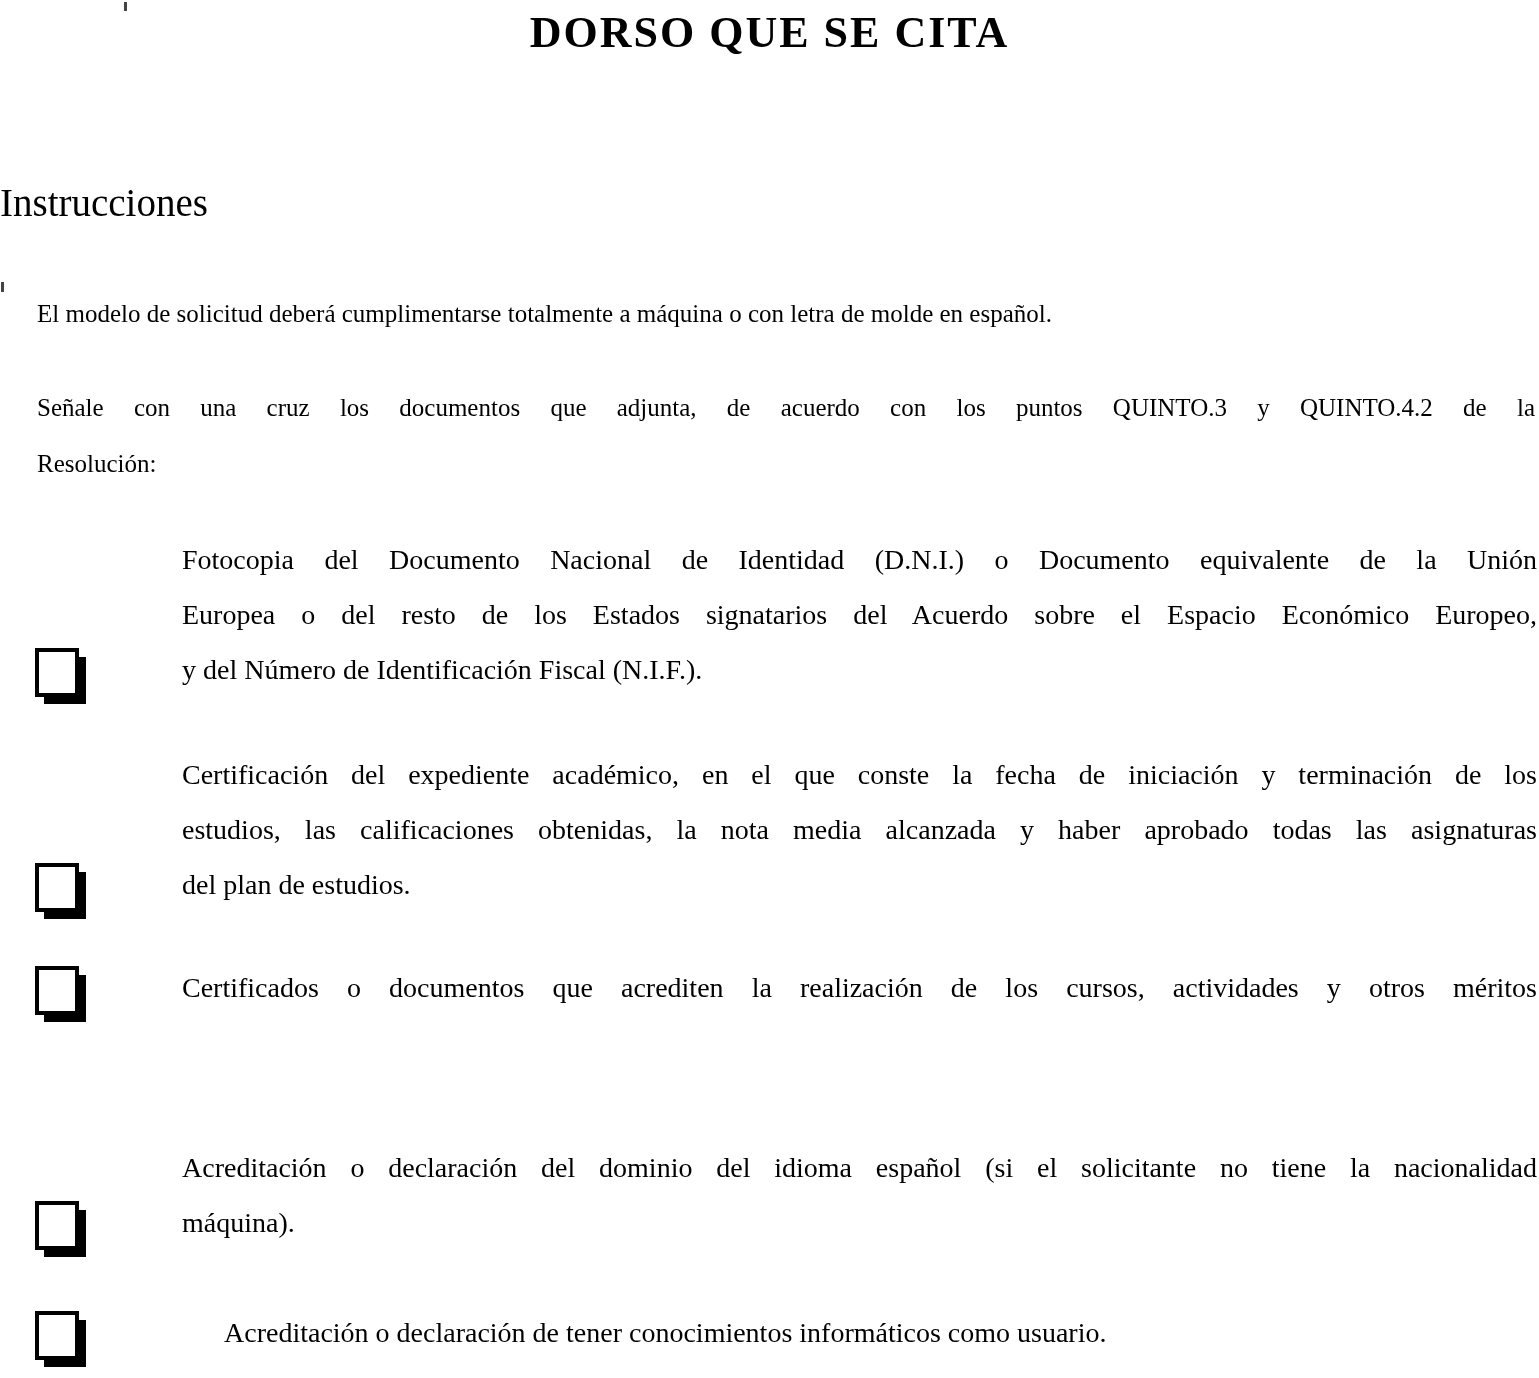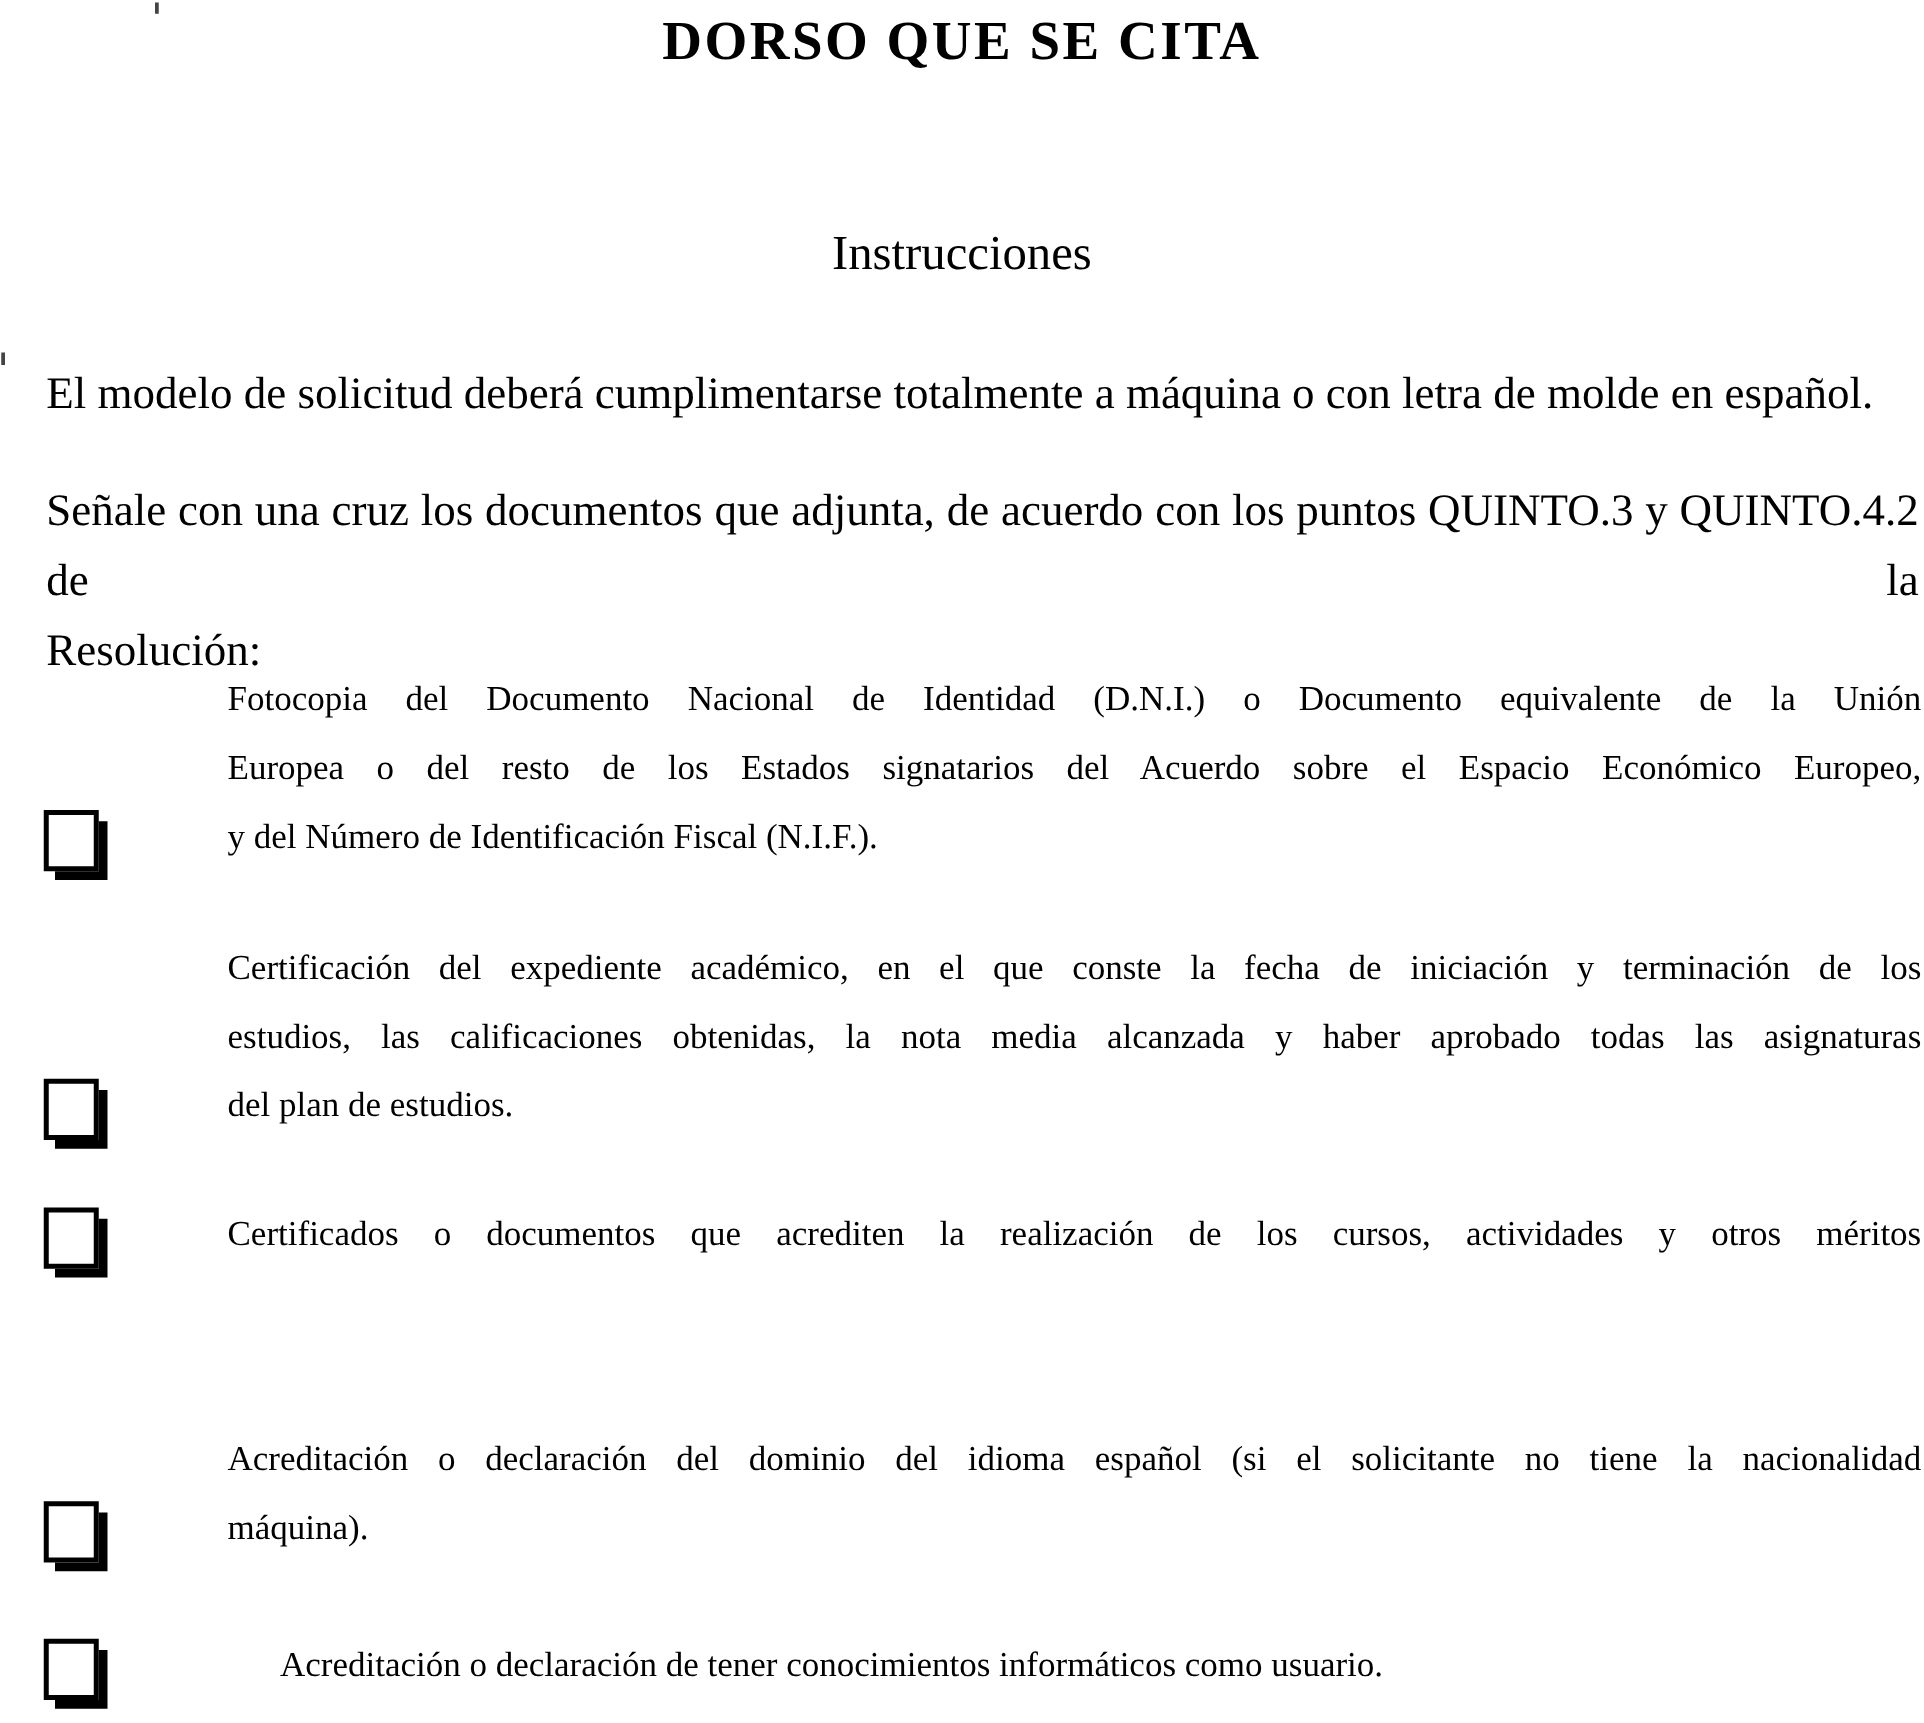--- a/index.html
+++ b/index.html
@@ -33,30 +33,30 @@
     font-size: 44px;
     font-weight: bold;
     letter-spacing: 2px;
     line-height: 54px;
   }
   .doc-subtitle {
     position: absolute;
     top: 178px;
     left: 0;
     right: 0;
-    text-align: center;
+    text-align: left;
     font-size: 39px;
     font-weight: normal;
     line-height: 50px;
   }
   .para {
     position: absolute;
     left: 37px;
     right: 4px;
-    font-size: 36px;
+    font-size: 25px;
     line-height: 56px;
   }
   .para-1 { top: 286px; }
   .para-2 { top: 380px; }
   .line-just {
     text-align: justify;
     text-align-last: justify;
   }
   .checklist-item {
     position: absolute;

